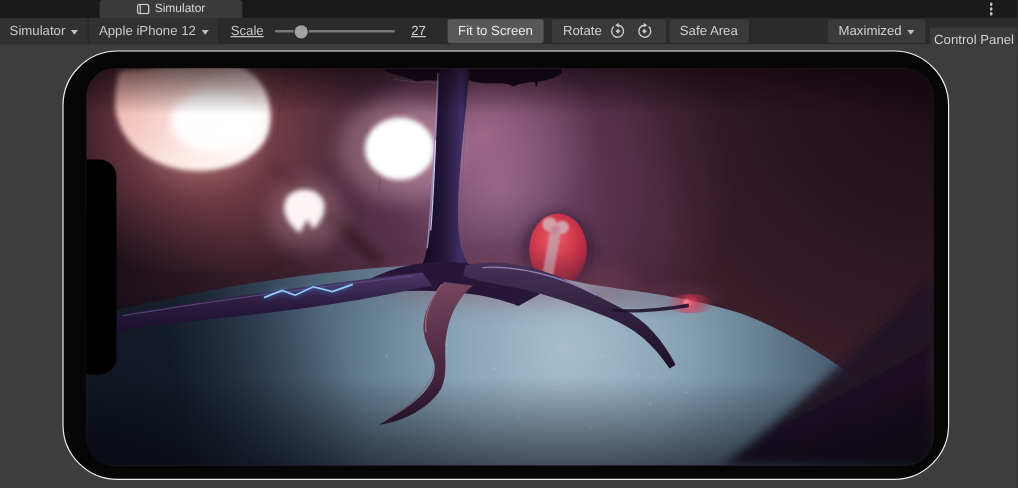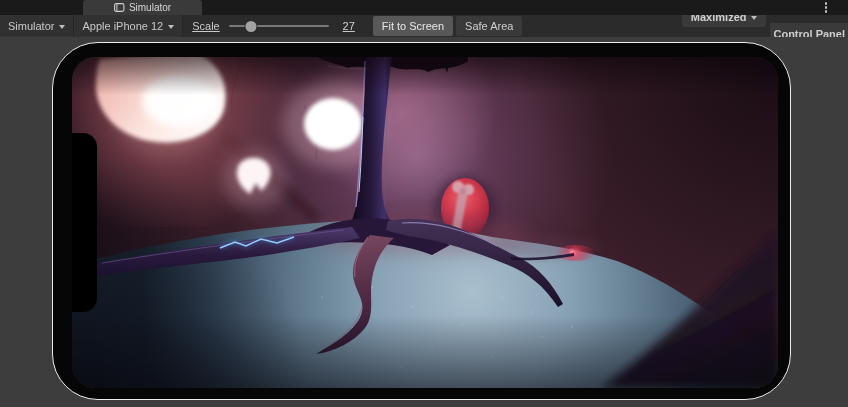--- a/index.html
+++ b/index.html
@@ -100,28 +100,45 @@
       <div class="track"></div>
       <div class="thumb" style="left: 22%;"></div>
     </div>
     <span class="scale-val">27</span>
   </div>
 
   <div class="btn active">
     <span>Fit to Screen</span>
   </div>
 
+  <div class="btn" style="margin-left:6px;">
+    <span>Rotate</span>
+    <span class="icon-btn">
+      <svg width="14" height="14" viewBox="0 0 14 14" fill="none">
+        <path d="M3.4 3.2 A5 5 0 1 0 7 2" stroke="#c8c8c8" stroke-width="1.2"></path>
+        <path d="M7.6 0 L4.6 2 L7.6 4 Z" fill="#c8c8c8"></path>
+        <rect x="5.6" y="5.6" width="2.8" height="2.8" transform="rotate(45 7 7)" fill="#c8c8c8"></rect>
+      </svg>
+    </span>
+    <span class="icon-btn">
+      <svg width="14" height="14" viewBox="0 0 14 14" fill="none">
+        <path d="M10.6 3.2 A5 5 0 1 1 7 2" stroke="#c8c8c8" stroke-width="1.2"></path>
+        <path d="M6.4 0 L9.4 2 L6.4 4 Z" fill="#c8c8c8"></path>
+        <rect x="5.6" y="5.6" width="2.8" height="2.8" transform="rotate(45 7 7)" fill="#c8c8c8"></rect>
+      </svg>
+    </span>
+  </div>
 
   <div class="btn" style="margin-left:2px;align-items:center;">
     <span>Safe Area</span>
   </div>
 
   <div class="spacer"></div>
 
-  <div class="tb-right" style="display:flex;font-weight:bold;">
+  <div class="tb-right" style="display:flex;align-items:center;">
     <div class="btn">
       <span>Maximized</span>
       <span class="caret"></span>
     </div>
     <div class="btn last">
       <span>Control Panel</span>
     </div>
   </div>
 </div>
 

